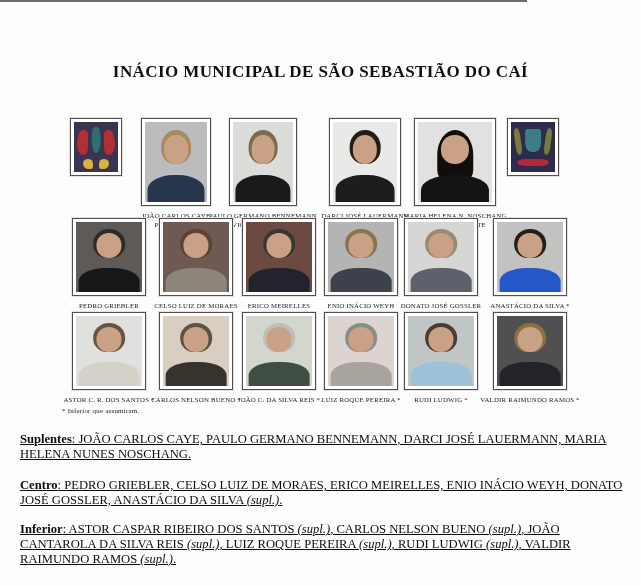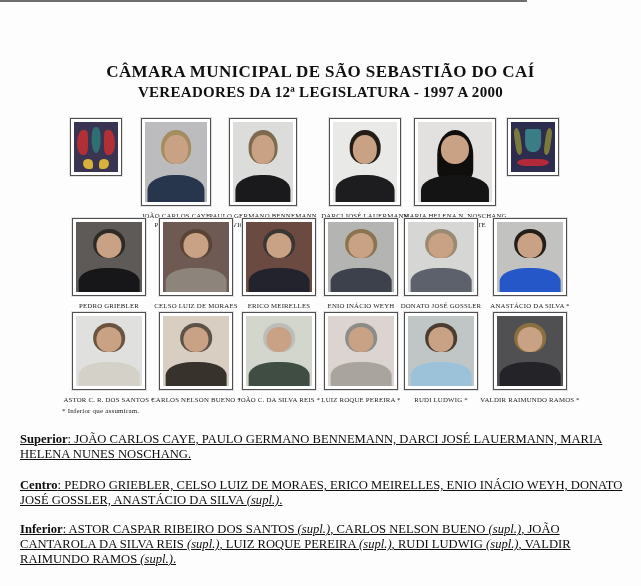--- a/index.html
+++ b/index.html
@@ -54,22 +54,21 @@
             color:#0d0d0d;text-decoration:underline;text-underline-offset:1px;}
   .legend-p b{font-weight:bold;}
   .legend-p i{font-style:italic;}
 </style>
 </head>
 <body>
 
 <div class="page">
   <div class="topline"></div>
 
-  <div class="title title1">CÂMARA MUNICIPAL DE SÃO SEBASTIÃO DO CAÍ</div>
-  <div class="title title2">VEREADORES DA 12ª LEGISLATURA - 1997 A 2000</div>
+  <div class="title title1">INÁCIO MUNICIPAL DE SÃO SEBASTIÃO DO CAÍ</div>
 
   <div class="row row-top">
 
     <div class="cell" style="left:70px;width:52px">
       <div class="frame emblem-frame" style="--bg: #3b3352; --c1: #b03036; --c2: #2e6f74; --c3: #d9b23a;">
         <div class="pic">
           <div class="bgd"></div>
           <div class="em a1"></div>
           <div class="em a2"></div>
           <div class="em a3"></div>
@@ -292,16 +291,16 @@
       </div>
     </div>
     <div class="caption cap-sm">
       <div class="cap-name">VALDIR RAIMUNDO RAMOS *</div>
     </div>
   </div>
     </div>
 
   <div class="footnote">* Inferior que assumiram.</div>
 
-  <p class="legend-p" style="top:432px"><b>Superior</b><span>: JOÃO CARLOS CAYE, PAULO GERMANO BENNEMANN, DARCI JOSÉ LAUERMANN, MARIA HELENA NUNES NOSCHANG.</span></p>
+  <p class="legend-p" style="top:432px"><b>Suplentes</b><span>: JOÃO CARLOS CAYE, PAULO GERMANO BENNEMANN, DARCI JOSÉ LAUERMANN, MARIA HELENA NUNES NOSCHANG.</span></p>
   <p class="legend-p" style="top:522px"><b>Inferior</b><span>: ASTOR CASPAR RIBEIRO DOS SANTOS <i>(supl.)</i>, CARLOS NELSON BUENO <i>(supl.)</i>, JOÃO CANTAROLA DA SILVA REIS <i>(supl.)</i>, LUIZ ROQUE PEREIRA <i>(supl.)</i>, RUDI LUDWIG <i>(supl.)</i>, VALDIR RAIMUNDO RAMOS <i>(supl.)</i>.</span></p>
   <p class="legend-p" style="top:478px"><b>Centro</b><span>: PEDRO GRIEBLER, CELSO LUIZ DE MORAES, ERICO MEIRELLES, ENIO INÁCIO WEYH, DONATO JOSÉ GOSSLER, ANASTÁCIO DA SILVA <i>(supl.)</i>.</span></p>
 </div>
 
 </body></html>

